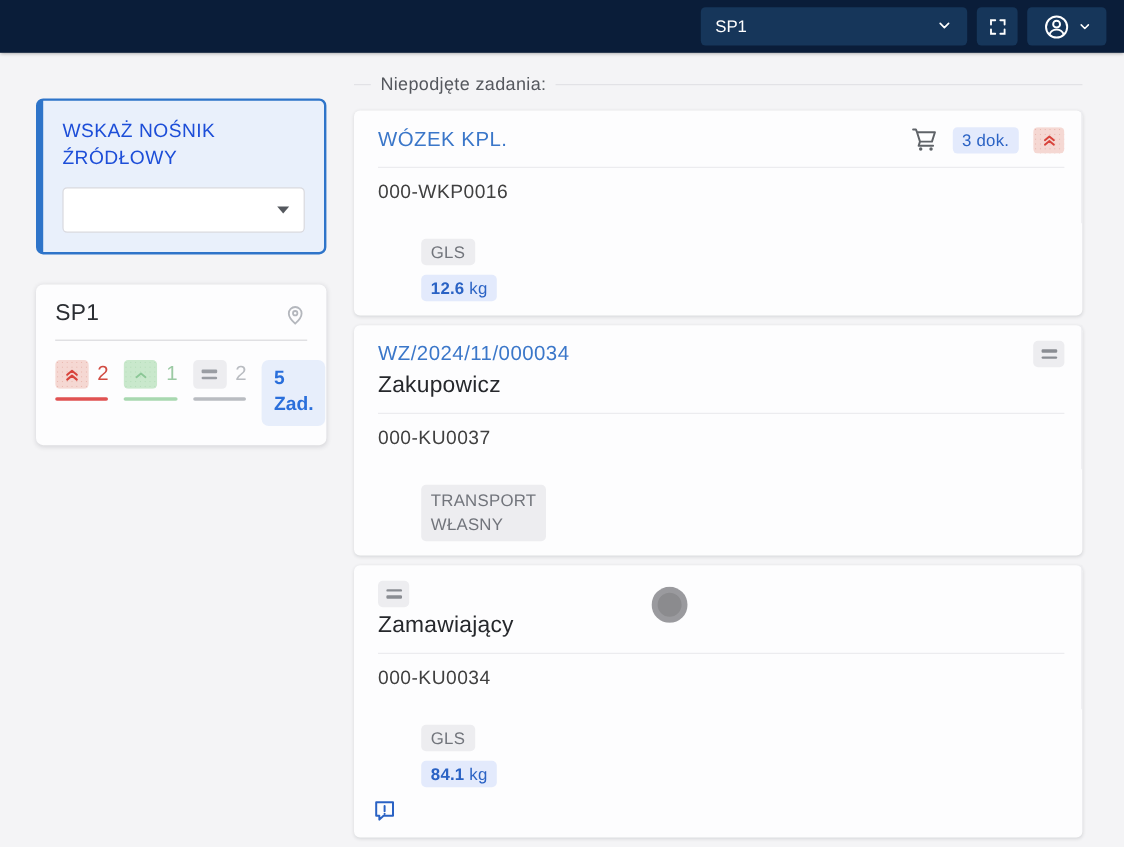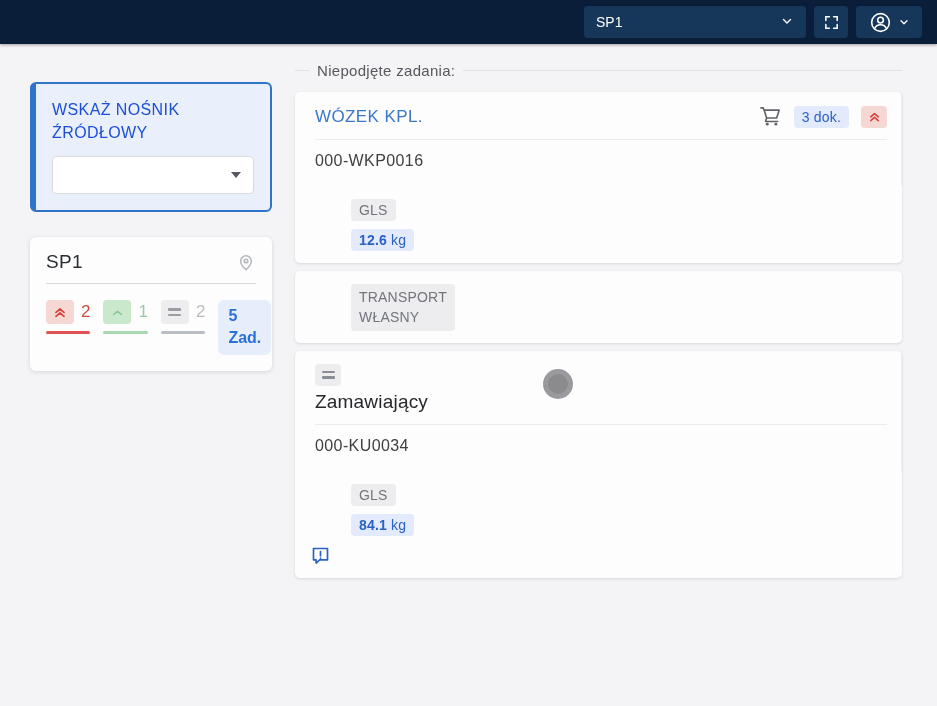--- a/index.html
+++ b/index.html
@@ -252,20 +252,34 @@
           <span class="badge gray">GLS</span>
           <span class="badge blue">
               <span class="bold">12.6</span>
               <span>kg</span>
             </span>
         </div>
       </div>
     </div>
 
     <div class="task-card">
+      <div class="task-main">
+        <div class="title-row">
+          <span class="task-title">WZ/2024/11/000034</span>
+          <span class="pri-chip pri-sm norm">
+            <span class="eq-bars">
+                <i></i>
+                <i></i>
+              </span>
+          </span>
+        </div>
+        <div class="task-sub">Zakupowicz</div>
+        <hr class="task-div">
+        <div class="task-code">000-KU0037</div>
+      </div>
       <div class="task-side">
         <div class="side-badges">
           <span class="badge gray wrap">TRANSPORT WŁASNY</span>
         </div>
       </div>
     </div>
 
     <div class="task-card">
       <div class="task-main">
         <div class="title-row">

